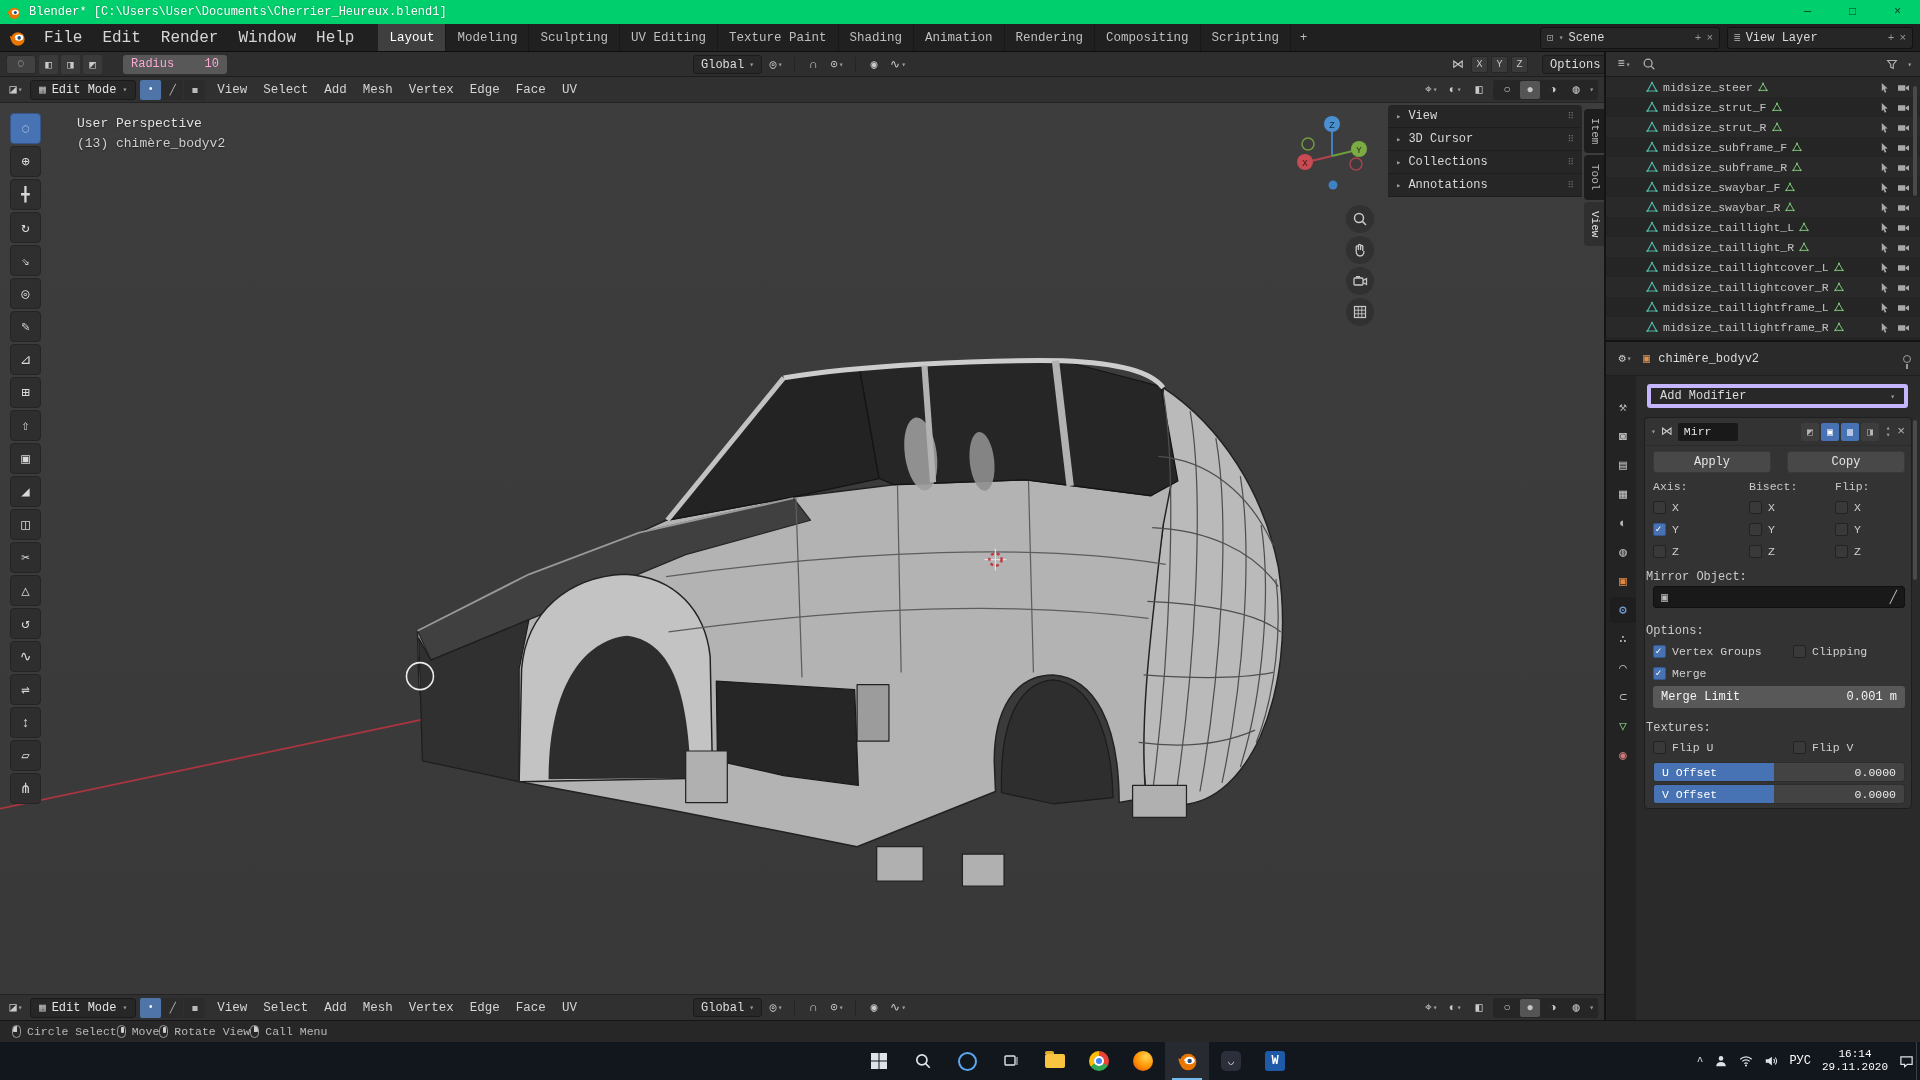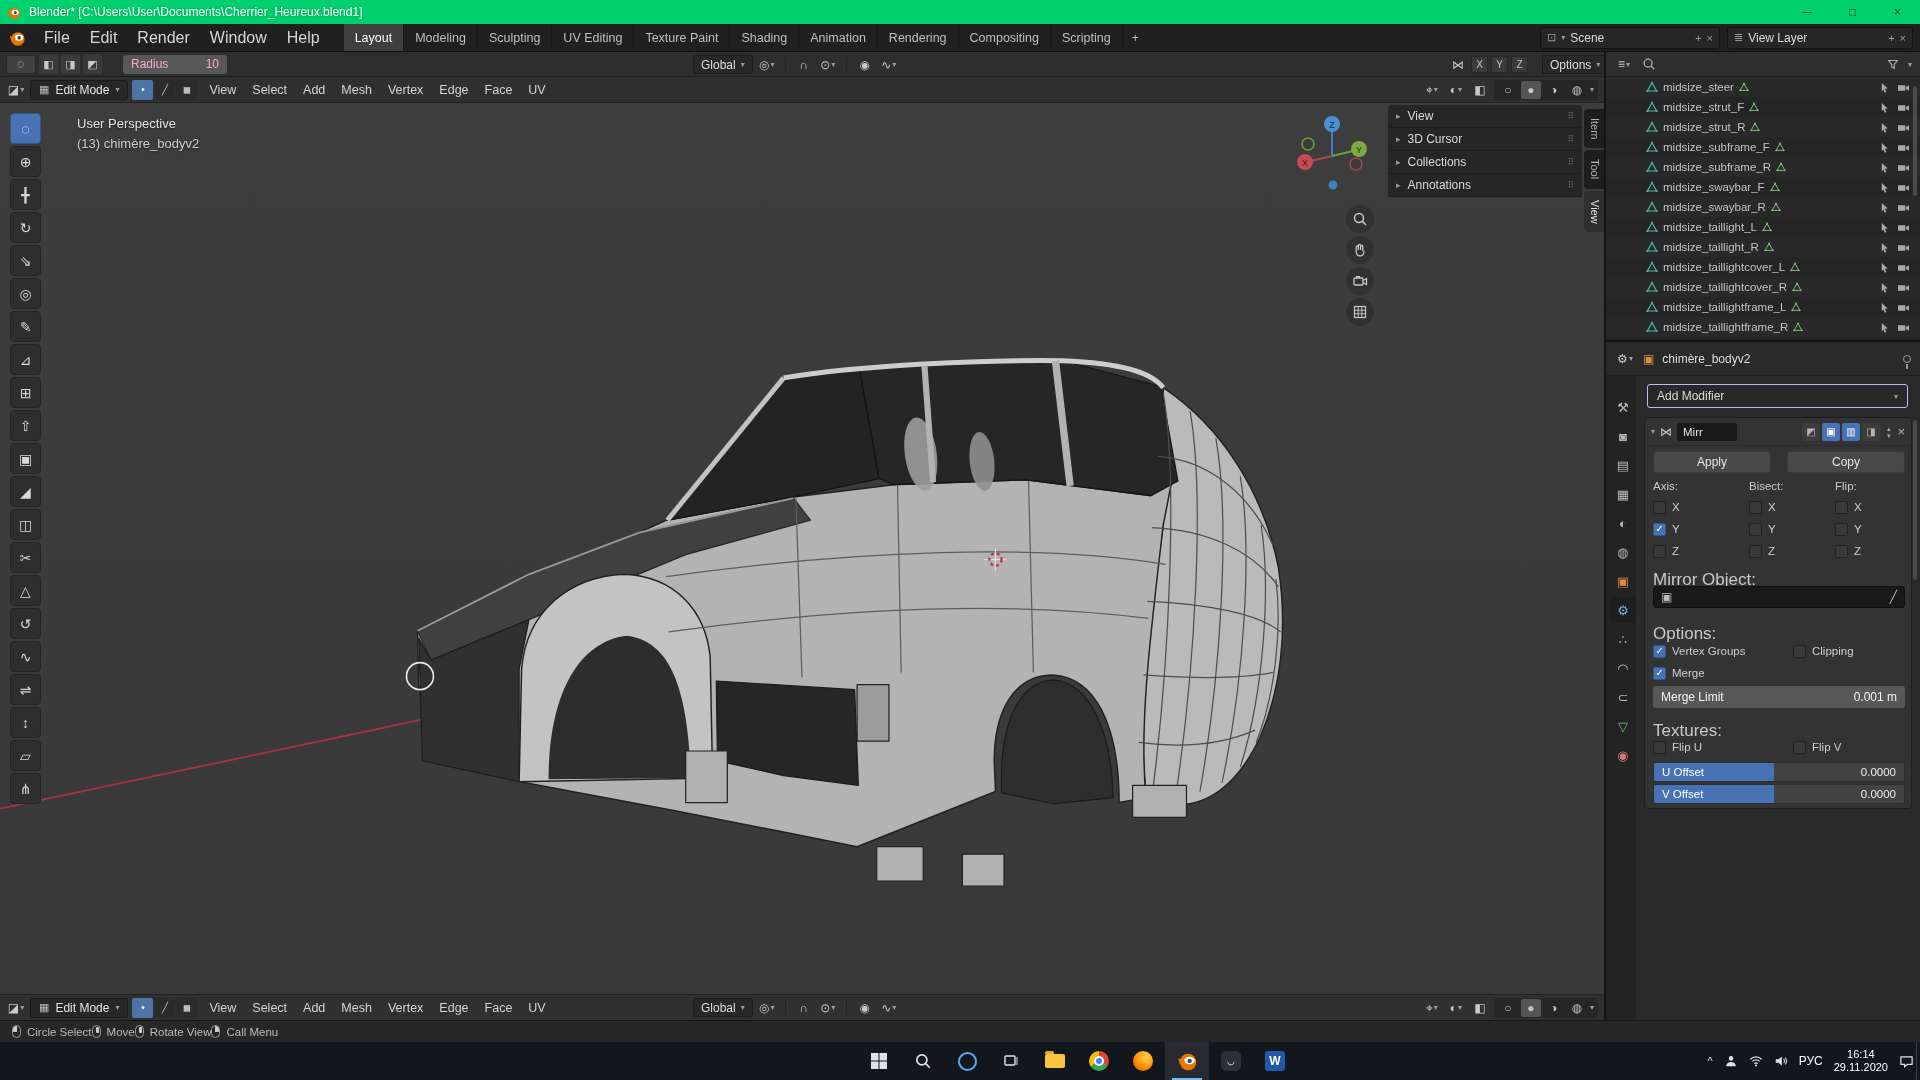--- a/index.html
+++ b/index.html
@@ -1,18 +1,18 @@
 <!DOCTYPE html>
 <html><head>
 <meta charset="utf-8">
 <style>
   html,body{margin:0;padding:0;background:#000}
   *{box-sizing:border-box}
   #screen{position:relative;width:1920px;height:1080px;overflow:hidden;background:#3b3b3b;
-    font-family:Liberation Sans, sans-serif;font-size:12px;color:#d0d0d0;
+    font-family:Liberation Mono, monospace;font-size:12px;color:#d0d0d0;
     user-select:none;cursor:default}
   .abs{position:absolute}
   .fc{display:flex;align-items:center;justify-content:center}
   .fr{display:flex;align-items:center}
   svg{display:block}
 
   
   #titlebar{position:absolute;left:0;top:0;width:100%;height:24px;background:#00cf6e;display:flex;align-items:center}
   #titlebar .t-logo{margin-left:6px}
   #titlebar .t-title{margin-left:8px;font-size:12px;color:#fff;text-shadow:0 0 2px rgba(0,60,30,.4)}
@@ -81,35 +81,35 @@
   .ol-right{margin-left:auto;display:flex;gap:7px;align-items:center}
   .olsvg{color:#a9a9a9}
 
   
   #properties{position:absolute;left:1604px;top:340px;width:316px;height:680px;background:#2a2a2a;border-left:2px solid #141414;border-top:2px solid #141414}
   #prop-breadcrumb{height:34px;display:flex;align-items:center;padding:0 9px;gap:8px;border-bottom:1px solid #1f1f1f}
   #prop-tabs{position:absolute;left:0;top:34px;bottom:0;width:30px;background:#232323;display:flex;flex-direction:column;align-items:flex-end;padding-top:18px;gap:3px}
   .ptab{width:26px;height:26px;border-radius:4px 0 0 4px;display:flex;align-items:center;justify-content:center;font-size:13px;color:#b9b9b9}
   .ptab.active{background:#1e1e1e}
   #prop-content{position:absolute;left:30px;top:34px;right:0;bottom:0}
-  .add-mod{position:absolute;left:11px;top:8px;width:261px;height:24px;background:#282828;border:1px solid #c4b5fd;border-radius:3px;display:flex;align-items:center;padding:0 9px;color:#dadada}
+  .add-mod{position:absolute;left:11px;top:8px;width:261px;height:24px;background:#282828;border:4px solid #c4b5fd;border-radius:3px;display:flex;align-items:center;padding:0 9px;color:#dadada}
   .mod-box{position:absolute;left:8px;top:41px;width:268px;height:392px;background:#333;border:1px solid #1e1e1e;border-radius:4px}
   .mod-head{height:28px;display:flex;align-items:center;gap:5px;padding:0 6px;border-bottom:1px solid #2b2b2b}
   .mod-name{width:60px;height:18px;background:#191919;border-radius:2px;padding:0 6px;display:flex;align-items:center;color:#e3e3e3;font-size:11.5px}
   .tg{width:18px;height:18px;background:#3d3d3d;border-radius:2px;display:flex;align-items:center;justify-content:center;font-size:10px;color:#b5b5b5}
   .tg.on{background:#4772b3;color:#fff}
   .b-btn{flex:1;height:22px;background:#484848;border:1px solid #393939;border-radius:3px;display:flex;align-items:center;justify-content:center;color:#e6e6e6}
   .mcol{position:absolute;top:62px;width:92px}
   .mcol .clabel{font-size:11.5px;color:#c9c9c9;height:16px}
   .cb-row{display:flex;align-items:center;gap:6px;height:22px}
   .cb{width:13px;height:13px;background:#393939;border:1px solid #222;border-radius:2px;position:relative;flex:0 0 auto}
   .cb.checked{background:#4772b3;border-color:#35568a}
   .cb.checked::after{content:"✓";position:absolute;left:1.5px;top:-1px;font-size:10px;color:#fff}
   .cb-label{font-size:11.5px;color:#cfcfcf}
-  .flabel{position:absolute;left:8px;font-size:17px;color:#c9c9c9}
+  .flabel{position:absolute;left:1px;font-size:12px;color:#c9c9c9}
   .dfield{position:absolute;left:8px;width:252px;height:22px;background:#191919;border:1px solid #101010;border-radius:3px;display:flex;align-items:center;padding:0 7px;gap:6px;color:#b9b9b9}
   .gfield{position:absolute;left:8px;width:252px;height:22px;background:#585858;border-radius:3px;display:flex;align-items:center;justify-content:space-between;padding:0 8px;color:#f4f4f4}
   .slider{position:absolute;left:8px;width:252px;height:20px;background:#434343;border:1px solid #2e2e2e;border-radius:3px;overflow:hidden}
   .slider .fill{position:absolute;left:0;top:0;bottom:0;width:48%;background:#4772b3}
   .slider .lab{position:absolute;left:8px;top:3px;color:#fff;font-size:11.5px}
   .slider .val{position:absolute;right:8px;top:3px;color:#ececec;font-size:11.5px}
   .pin{width:8px;height:8px;border:1.5px solid #9a9a9a;border-radius:50%;position:relative;margin-left:auto}
   .pin::after{content:"";position:absolute;left:2.2px;top:8px;width:1.5px;height:5px;background:#9a9a9a}
   .scrollbar{position:absolute;width:4px;border-radius:2px;background:#4a4a4a}
 

